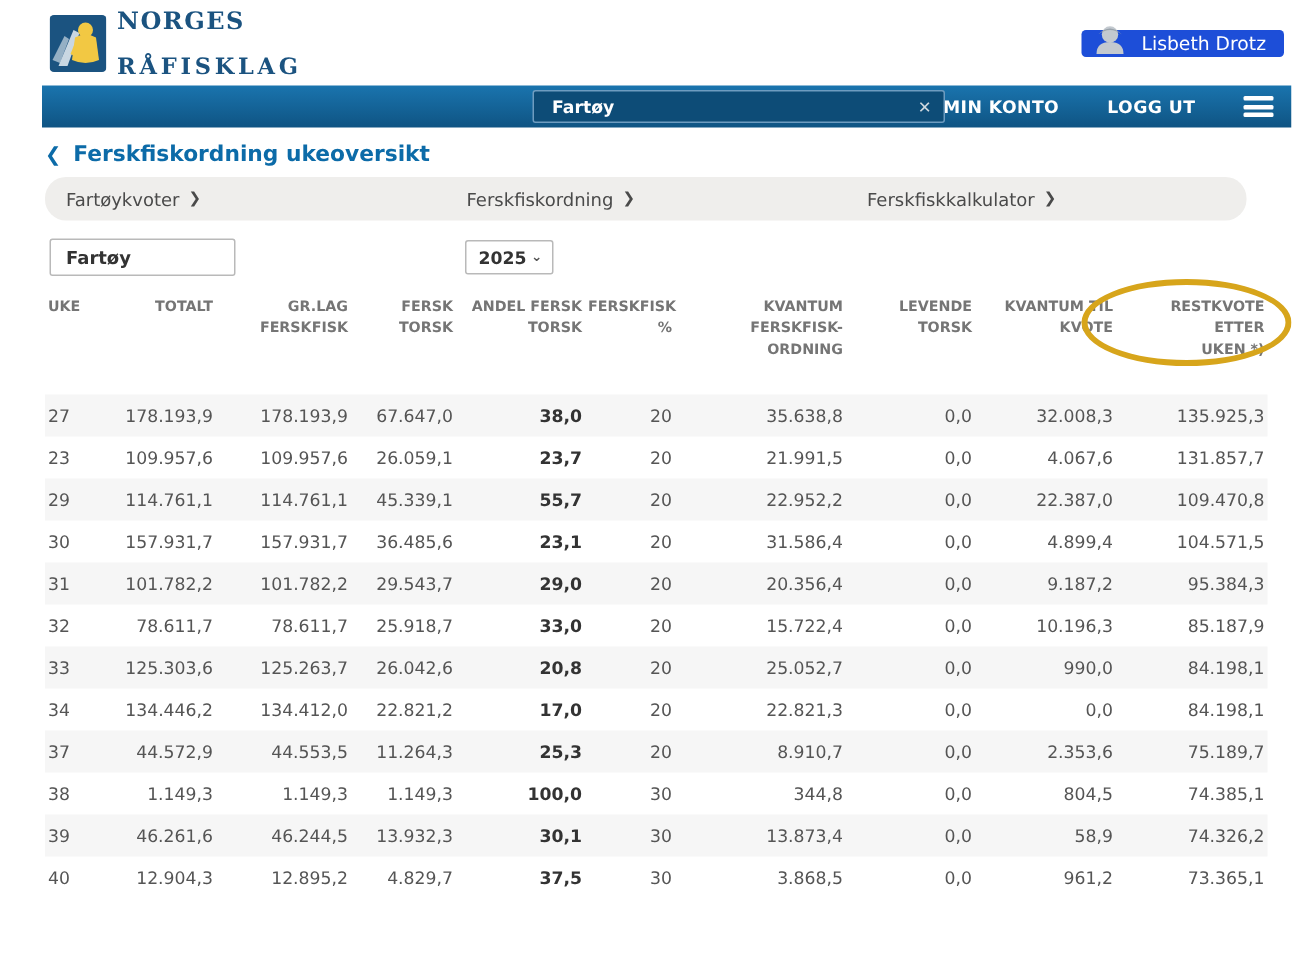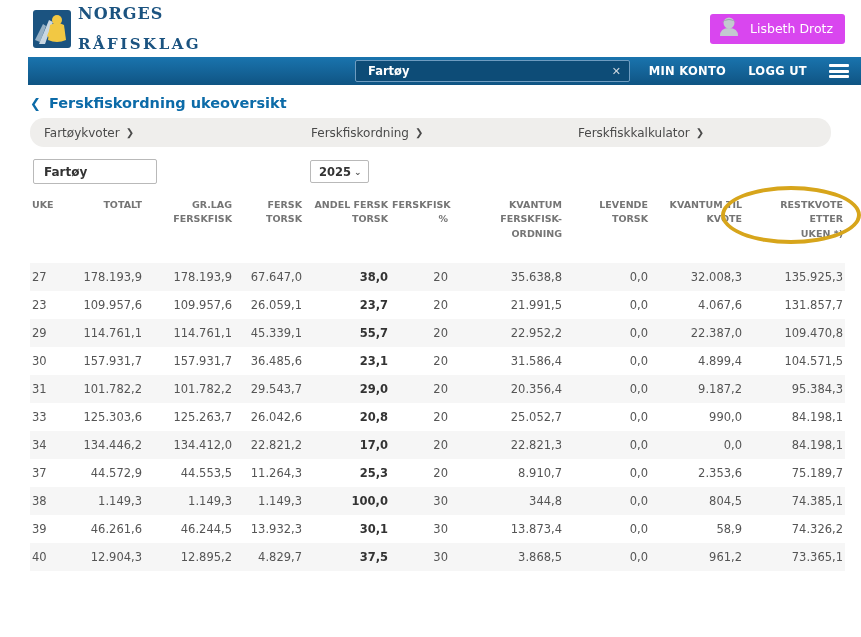--- a/index.html
+++ b/index.html
@@ -7,29 +7,29 @@
   body { font-family:"DejaVu Sans","Liberation Sans",sans-serif; color:#555; }
   .page { width:861px; position:relative; }
 
   
   .topbar { height:57px; display:flex; align-items:center; justify-content:space-between; padding:0 4px 0 33px; }
   .logo { display:flex; align-items:center; gap:7px; }
   .logo-icon { width:38px; height:38px; border-radius:3px; overflow:hidden; flex:0 0 auto; }
   .logo-text { font-family:"DejaVu Serif","Liberation Serif",serif; color:#1b5380; line-height:1; }
   .logo-line1 { font-size:16px; letter-spacing:1px; font-weight:bold; }
   .logo-line2 { font-size:15px; letter-spacing:2.5px; font-weight:bold; margin-top:15px; }
-  .user-badge { background:#d946ef; border-radius:3px; height:30px; display:flex; align-items:center; padding:0 12px 0 6px; gap:8px; margin-right:12px; }
+  .user-badge { background:#1d4ed8; border-radius:3px; height:18px; display:flex; align-items:center; padding:0 12px 0 6px; gap:8px; margin-right:1px; }
   .user-badge .name { color:#fff; font-size:12.5px; }
 
   
   .navbar { margin-left:28px; height:28px; background:linear-gradient(#1a74ae,#0f5483); display:flex; align-items:center; position:relative; }
   .nav-search { position:absolute; left:327px; top:3px; width:275px; height:22px; background:#0d4c77; border:1px solid #6e9cc0; border-radius:2px; display:flex; align-items:center; padding:0 8px 0 12px; }
   .nav-search input { background:transparent; border:none; outline:none; color:#fff; font-weight:bold; font-size:11.5px; width:100%; font-family:inherit; }
   .nav-search .clear { color:#cfd8df; font-size:11px; font-weight:bold; cursor:pointer; margin-left:6px; }
-  .nav-links { margin-left:auto; display:flex; align-items:center; gap:22px; padding-right:12px; }
+  .nav-links { margin-left:auto; display:flex; align-items:center; gap:32px; padding-right:12px; }
   .nav-links a { color:#fff; text-decoration:none; font-size:11.5px; font-weight:bold; letter-spacing:.3px; }
   .hamburger { width:20px; height:14px; display:flex; flex-direction:column; justify-content:space-between; cursor:pointer; }
   .hamburger span { height:3px; background:#fff; border-radius:1px; }
 
   
   .breadcrumb { margin:10px 0 0 30px; display:flex; align-items:center; gap:8px; color:#0c6ba8; font-weight:bold; font-size:14.5px; }
   .breadcrumb .chev { font-size:13px; }
 
   
   .tabs { margin:7px 30px 0 30px; height:29px; background:#efeeec; border-radius:14px; display:flex; }
@@ -218,20 +218,32 @@
           <td>101.782,2</td>
           <td>29.543,7</td>
           <td>29,0</td>
           <td>20</td>
           <td>20.356,4</td>
           <td>0,0</td>
           <td>9.187,2</td>
           <td>95.384,3</td>
         </tr>
         <tr>
+          <td>32</td>
+          <td>78.611,7</td>
+          <td>78.611,7</td>
+          <td>25.918,7</td>
+          <td>33,0</td>
+          <td>20</td>
+          <td>15.722,4</td>
+          <td>0,0</td>
+          <td>10.196,3</td>
+          <td>85.187,9</td>
+        </tr>
+        <tr>
           <td>33</td>
           <td>125.303,6</td>
           <td>125.263,7</td>
           <td>26.042,6</td>
           <td>20,8</td>
           <td>20</td>
           <td>25.052,7</td>
           <td>0,0</td>
           <td>990,0</td>
           <td>84.198,1</td>

